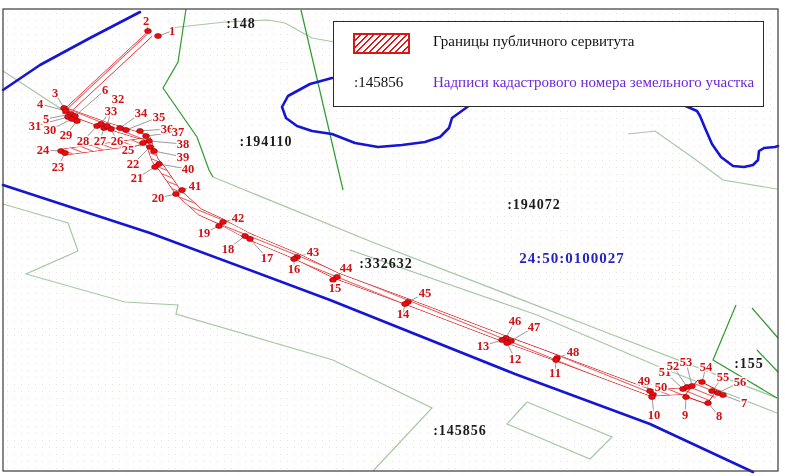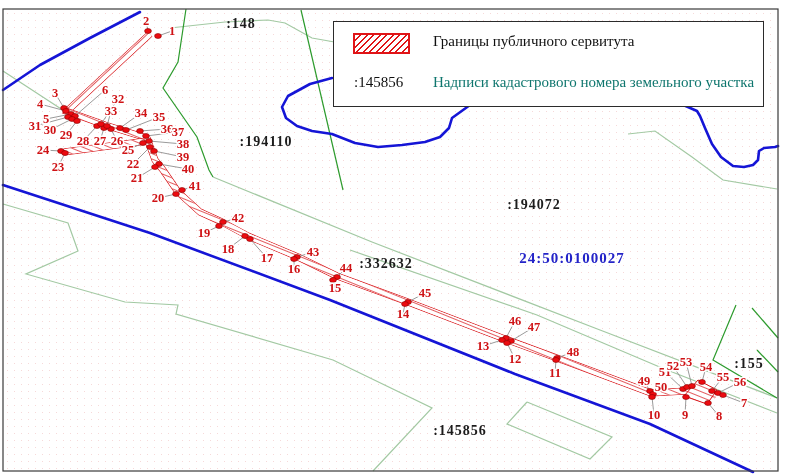--- a/index.html
+++ b/index.html
@@ -24,21 +24,21 @@
     border:2px solid #e01417;
     background:repeating-linear-gradient(135deg,#fff 0 3.2px,#e01417 3.2px 4.6px);
   }
   #legend .row1-label{
     position:absolute;left:99px;top:11px;font-size:15px;color:#101010;white-space:nowrap;
   }
   #legend .code{
     position:absolute;left:20px;top:52px;font-size:15px;color:#101010;white-space:nowrap;
   }
   #legend .row2-label{
-    position:absolute;left:99px;top:52px;font-size:15px;color:#0f766e;white-space:nowrap;
+    position:absolute;left:99px;top:52px;font-size:15px;color:#6d28d9;white-space:nowrap;
   }
 </style>
 </head>
 <body>
 
 <div id="stage">
   <div id="stipple"></div>
   <svg id="map-svg" width="785" height="476" viewBox="0 0 785 476">
       <defs>
         <pattern id="hatch1" width="5" height="5" patternUnits="userSpaceOnUse" patternTransform="rotate(112)">

